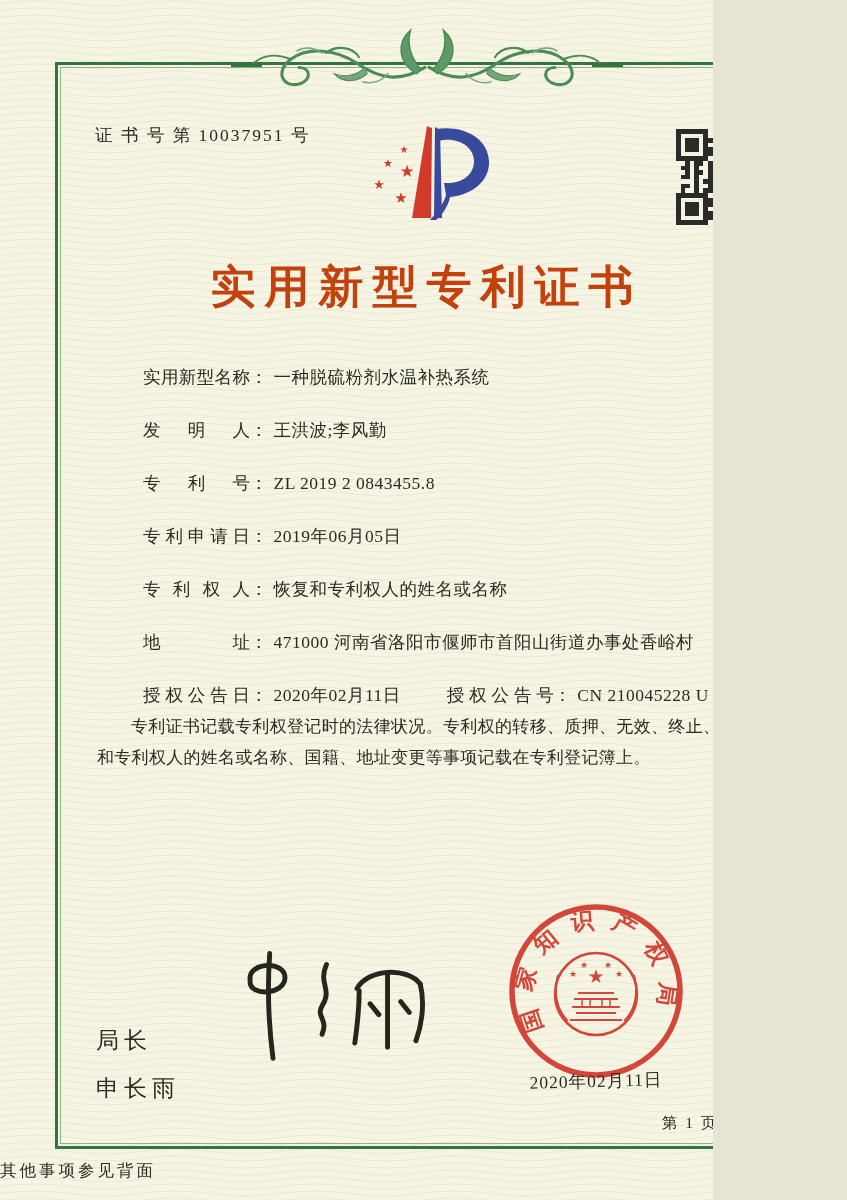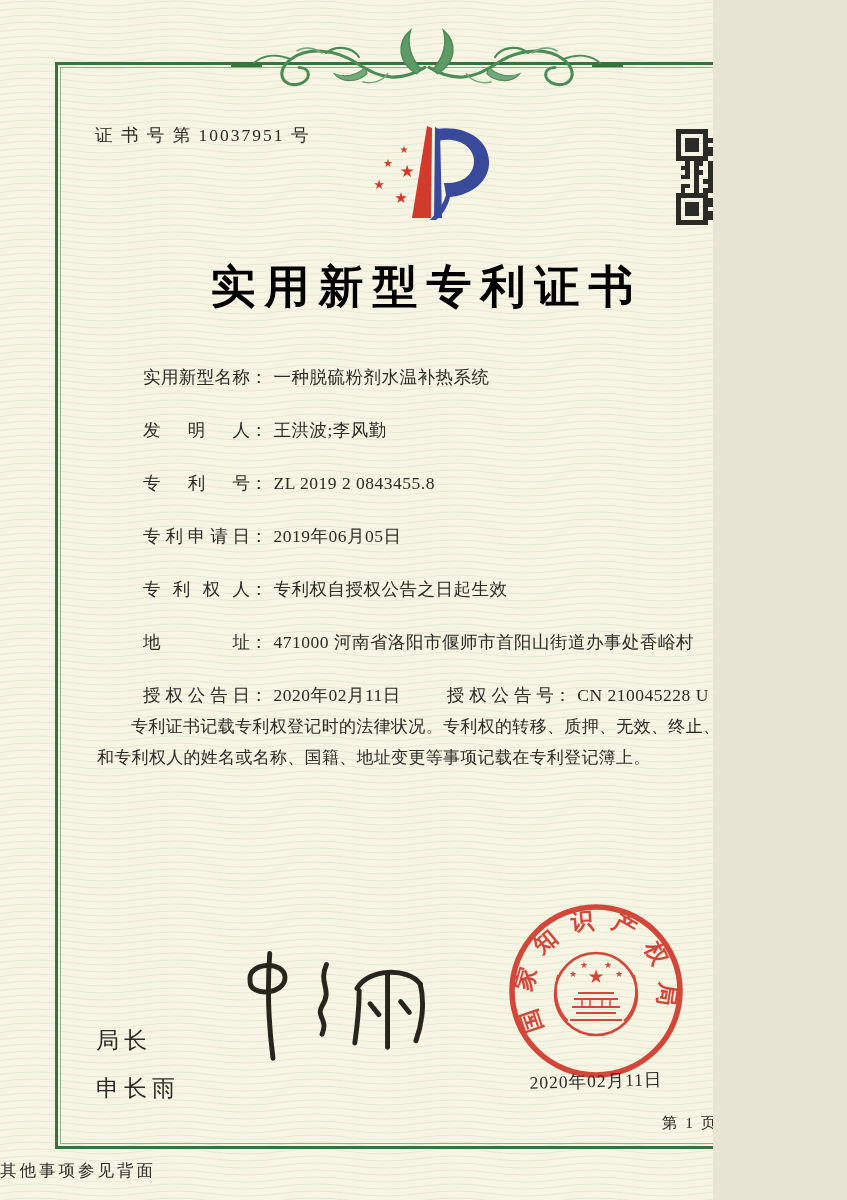--- a/index.html
+++ b/index.html
@@ -7,21 +7,21 @@
         font-family:"Liberation Serif","DejaVu Serif",serif;color:#2b2a24;}
   .waves{position:absolute;inset:0;z-index:0;}
   .frame{position:absolute;left:55px;top:62px;width:737px;height:1081px;
          border:3px solid #35743f;z-index:1;}
   .frame-inner-line{position:absolute;inset:2px;border:1px solid #8ab38e;pointer-events:none;}
   .ornament{position:absolute;left:50%;top:0;transform:translate(-50%,-52%);width:392px;height:84px;}
   .cert-no{position:absolute;left:37px;top:58px;font-size:17.5px;letter-spacing:2px;}
   .logo{position:absolute;left:310px;top:58px;width:128px;height:104px;}
   .qr{position:absolute;left:618px;top:64px;width:96px;height:96px;}
   .title{position:absolute;left:0;top:192px;width:100%;text-align:center;
-         font-size:45px;font-weight:700;letter-spacing:9px;color:#000000;}
+         font-size:45px;font-weight:700;letter-spacing:9px;color:#c2410c;}
   .fields{position:absolute;left:39px;top:300px;width:660px;}
   .frow{height:26px;margin-bottom:27px;font-size:17.5px;white-space:nowrap;}
   .flabel{display:inline-block;width:107px;text-align:justify;text-align-last:justify;vertical-align:top;margin-left:46px;}
   .fcolon{display:inline-block;margin-right:6px;}
   .fvalue{letter-spacing:.5px;}
   .grant-pair2{}
   .paras{position:absolute;left:39px;top:646px;width:658px;font-size:17px;
          line-height:1.85;text-align:justify;}
   .paras p{margin:0;text-indent:2em;letter-spacing:.3px;}
   .officer{position:absolute;left:38px;top:960px;font-size:23px;letter-spacing:5px;}
@@ -334,21 +334,21 @@
       <div class="frow">
         <span class="flabel">发明人</span><span class="fcolon">：</span><span class="fvalue">王洪波;李风勤</span>
       </div>
       <div class="frow">
         <span class="flabel">专利号</span><span class="fcolon">：</span><span class="fvalue">ZL 2019 2 0843455.8</span>
       </div>
       <div class="frow">
         <span class="flabel">专利申请日</span><span class="fcolon">：</span><span class="fvalue">2019年06月05日</span>
       </div>
       <div class="frow">
-        <span class="flabel">专利权人</span><span class="fcolon">：</span><span class="fvalue">专利权自授权公告之日起生效</span>
+        <span class="flabel">专利权人</span><span class="fcolon">：</span><span class="fvalue">恢复和专利权人的姓名或名称</span>
       </div>
       <div class="frow">
         <span class="flabel">地址</span><span class="fcolon">：</span><span class="fvalue">471000 河南省洛阳市偃师市首阳山街道办事处香峪村</span>
       </div>
       <div class="frow">
         <span class="flabel">授权公告日</span><span class="fcolon">：</span><span class="fvalue">2020年02月11日</span><span class="flabel grant-pair2">授权公告号</span><span class="fcolon">：</span><span class="fvalue">CN 210045228 U</span>
       </div>
     </div>
 
     <div class="paras">

